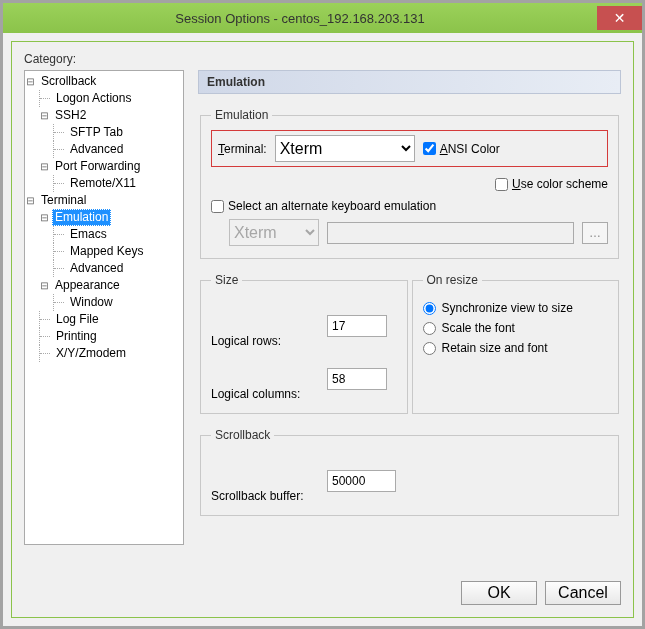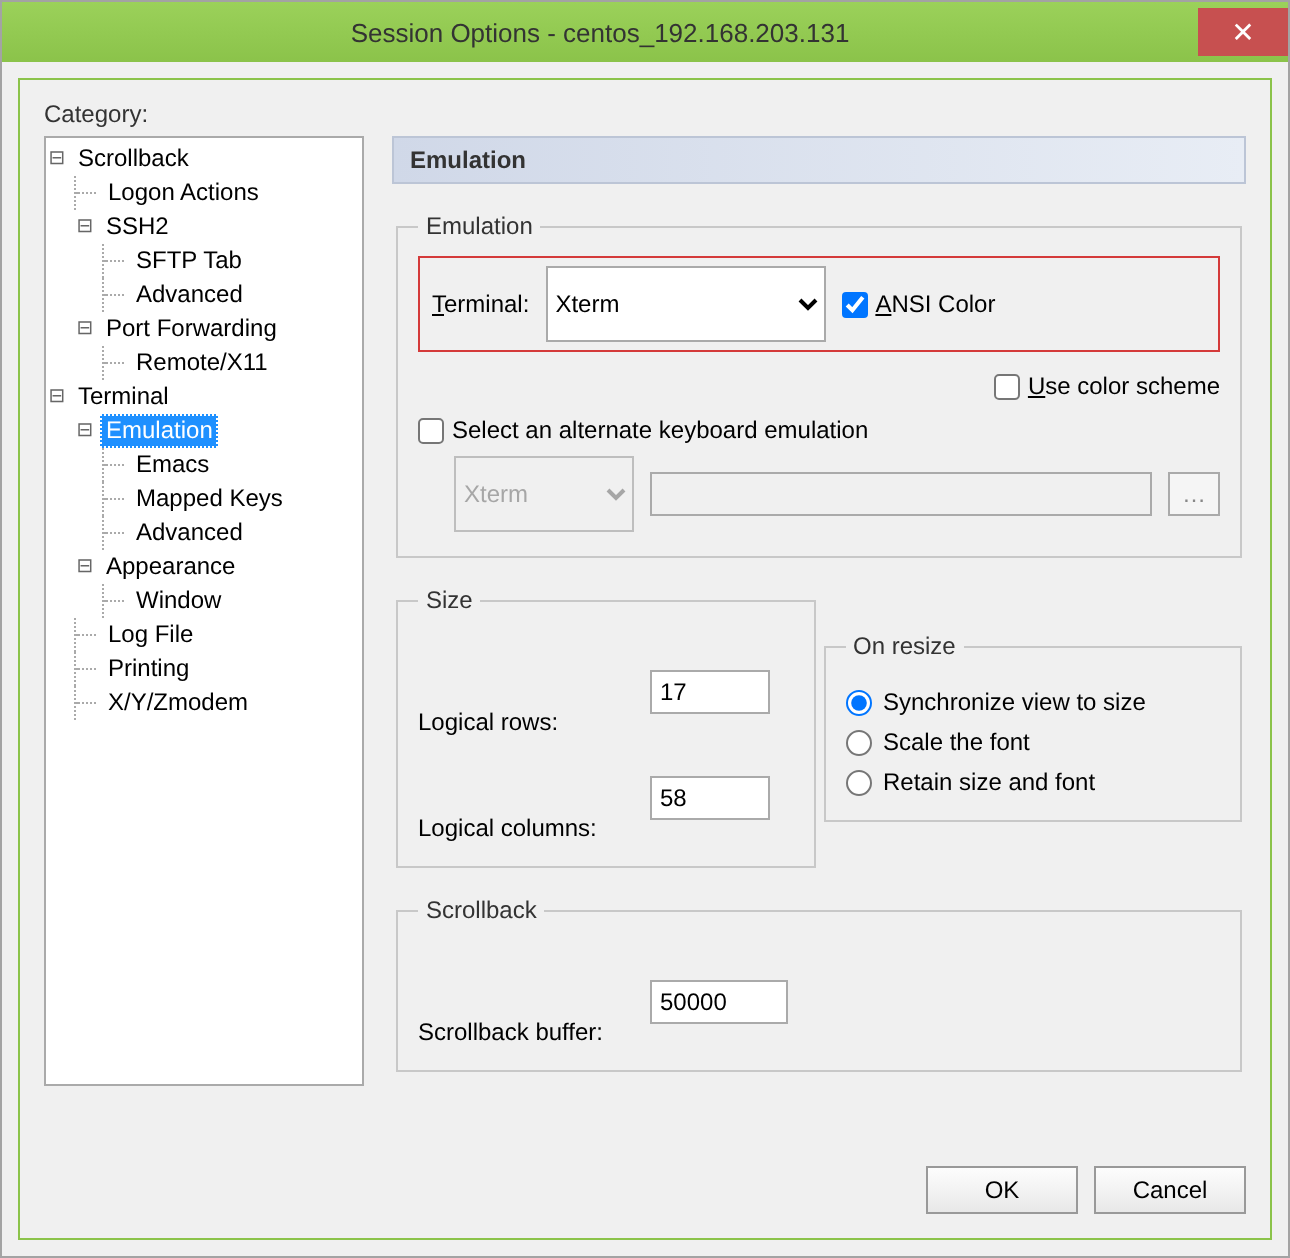--- a/index.html
+++ b/index.html
@@ -8,21 +8,21 @@
     font-family: "Segoe UI", Tahoma, sans-serif;
     font-size: 12px;
     background: #fff;
     width: 645px;
     height: 629px;
     overflow: hidden;
   }
   .window {
     width: 645px;
     height: 629px;
-    border: 1px solid #a3a3a3;
+    border: 3px solid #a3a3a3;
     background: #f0f0f0;
     display: flex;
     flex-direction: column;
   }
   .titlebar {
     height: 30px;
     background: #8bc34a;
     background: linear-gradient(to bottom, #9bd15a, #8bc34a);
     display: flex;
     align-items: center;
@@ -130,22 +130,22 @@
   .hl-row {
     border: 1px solid #d43a3a;
     padding: 4px 6px;
     display: flex;
     align-items: center;
     gap: 8px;
     margin-bottom: 10px;
   }
   select {
     font-family: inherit;
-    font-size: 12px;
-    height: 38px;
+    font-size: 16px;
+    height: 27px;
     border: 1px solid #aaa;
     background: #fff;
   }
   select:disabled { color: #888; background: #f0f0f0;}
   input[type=text] {
     height: 22px;
     border: 1px solid #aaa;
     background: #fff;
     font-family: inherit;
     font-size: 12px;
@@ -157,41 +157,41 @@
   .alt-row { display:flex; align-items:center; gap:6px; margin-top:8px;}
   .alt-sub { display:flex; align-items:center; gap:8px; margin: 6px 0 0 18px;}
   .browse-btn {
     width: 26px; height: 22px;
     border: 1px solid #aaa;
     background: #f5f5f5;
     display: inline-flex; align-items:center; justify-content:center;
     color: #888;
     cursor: default;
   }
-  .twocol { display: flex; gap: 0; margin-top: 14px; align-items: center;}
+  .twocol { display: flex; gap: 0; margin-top: 14px;}
   .twocol fieldset { flex: 1; margin-top: 0; }
   .sz-row { display:flex; align-items:center; margin-top:8px; gap:6px;}
   .sz-row label { width: 110px; margin-top: 31px;}
   .sz-row input { width: 60px;}
   .radio-row { display:flex; align-items:center; gap:6px; margin-top:6px;}
   input[type=radio], input[type=checkbox] {
     width: 13px; height: 13px; margin:0;
   }
   .footer {
     display:flex; justify-content:flex-end; gap:8px;
     padding-top:12px;
   }
   .btn {
     min-width: 76px;
     height: 24px;
     border: 1px solid #999;
     background: linear-gradient(#fdfdfd,#e8e8e8);
     display:inline-flex; align-items:center; justify-content:center;
     cursor:pointer;
-    font-size:12px;
+    font-size:16px;
   }
 </style>
 </head>
 <body>
 
 <div class="window">
   <div class="titlebar">
     <div class="titlebar-title">Session Options - centos_192.168.203.131</div>
     <div class="close-btn">
       <span>✕</span>

